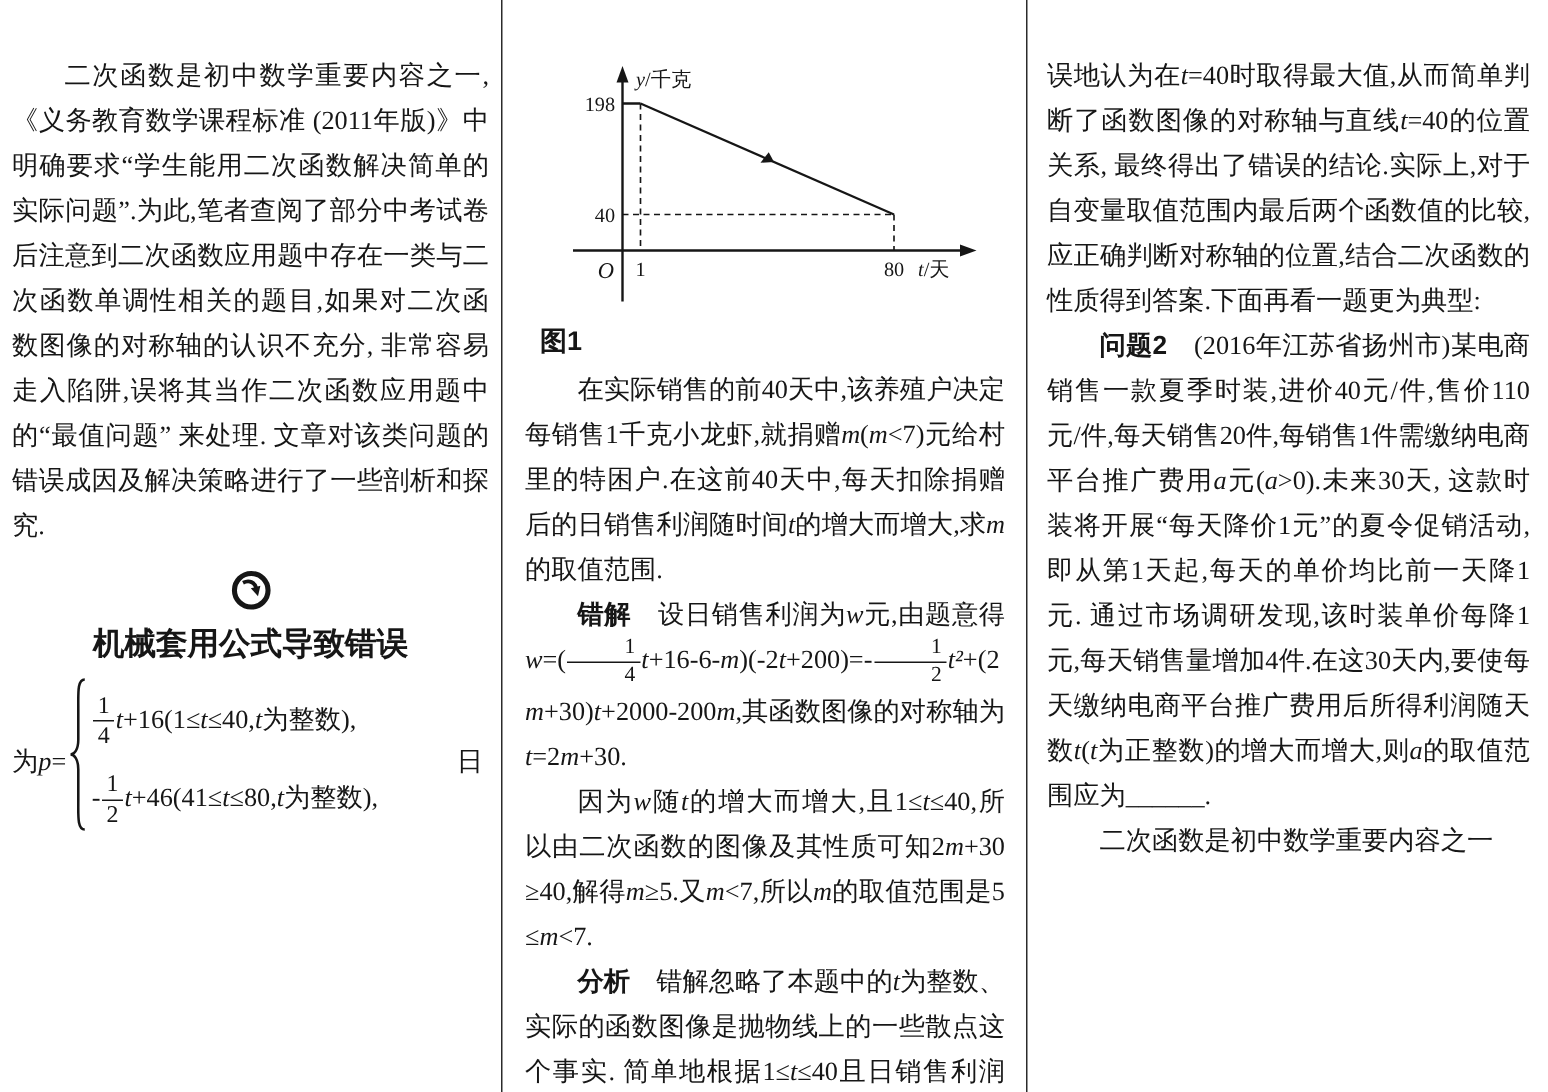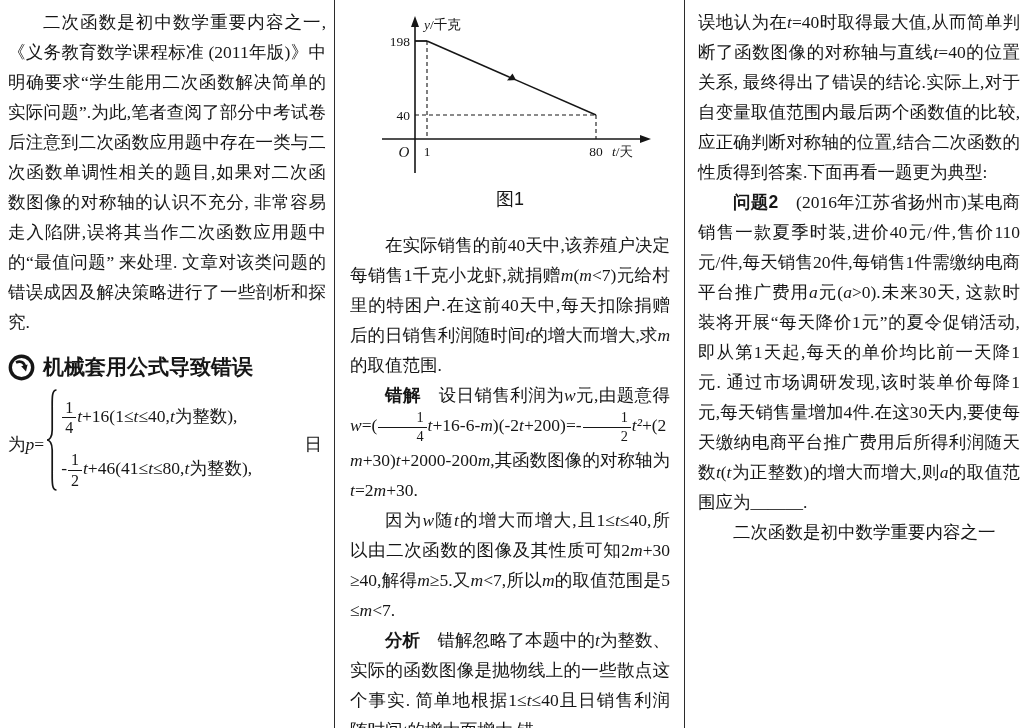--- a/index.html
+++ b/index.html
@@ -2,21 +2,21 @@
 <html><head>
 <meta charset="utf-8">
 <style>
   html,body{margin:0;padding:0;}
   body{
     width:1032px;height:728px;background:#ffffff;color:#161616;
     font-family:"Liberation Serif","DejaVu Serif",serif;
     position:relative;overflow:hidden;
   }
   .col{
-    position:absolute;top:0;padding-top:7px;
+    position:absolute;top:12px;padding-top:23px;
     font-size:17.5px;line-height:30px;
     text-align:justify;word-break:break-all;
   }
   #col1{left:8px;width:318px;}
   #col2{left:350px;width:320px;}
   #col3{left:698px;width:322px;}
   .divider{position:absolute;top:0;bottom:0;width:1px;background:#2b2b2b;}
   #divider1{left:334px;}
   #divider2{left:684px;}
   p{margin:0;}
@@ -25,36 +25,36 @@
   i{font-style:italic;font-family:"Liberation Serif","DejaVu Serif",serif;}
   
   .frac{display:inline-block;vertical-align:middle;text-align:center;line-height:1.1;font-size:0.82em;margin:0 1px;}
   .frac .fn{display:block;border-bottom:1.3px solid #161616;padding:0 3px 1px;}
   .frac .fd{display:block;padding:1px 3px 0;}
   
   .section-head{
     display:flex;align-items:center;gap:8px;
     margin:15px 0 9px 0;
     font-family:"Liberation Sans","DejaVu Sans",sans-serif;
-    font-weight:700;font-size:21px;line-height:30px;text-indent:0;
+    font-weight:700;font-size:21px;line-height:30px;text-indent:0;flex-direction:column;
   }
   .section-head svg{flex:0 0 auto;}
   
   .piecewise{display:flex;align-items:center;margin:5px 0 3px 0;height:106px;}
   .pw-lead{flex:0 0 auto;}
   .pw-brace{flex:0 0 auto;margin:0 3px 0 1px;}
   .pw-rows{display:flex;flex-direction:column;gap:14px;flex:0 1 auto;}
   .pw-row{line-height:1;white-space:nowrap;}
   .piecewise .frac{font-size:16px;}
   .pw-tail{margin-left:auto;padding-right:4px;}
   
-  #figure-block{width:300px;margin:4px auto 20px;text-align:center;}
+  #figure-block{width:300px;margin:4px auto 6px;}
   #figure-caption{
     font-family:"Liberation Sans","DejaVu Sans",sans-serif;
-    font-weight:400;font-size:18px;line-height:22px;margin-top:0;
+    font-weight:700;font-size:18px;line-height:22px;margin-top:0;
   }
   svg text{font-family:"Liberation Serif","DejaVu Serif",serif;font-size:13.5px;fill:#161616;}
   svg text.it, svg tspan.it{font-style:italic;}
 </style>
 </head>
 <body>
 
 <div class="col" id="col1">
   <p class="indent">二次函数是初中数学重要内容之一,《义务教育数学课程标准 (2011年版)》中明确要求“学生能用二次函数解决简单的实际问题”.为此,笔者查阅了部分中考试卷后注意到二次函数应用题中存在一类与二次函数单调性相关的题目,如果对二次函数图像的对称轴的认识不充分, 非常容易走入陷阱,误将其当作二次函数应用题中的“最值问题” 来处理. 文章对该类问题的错误成因及解决策略进行了一些剖析和探究.</p>
 

